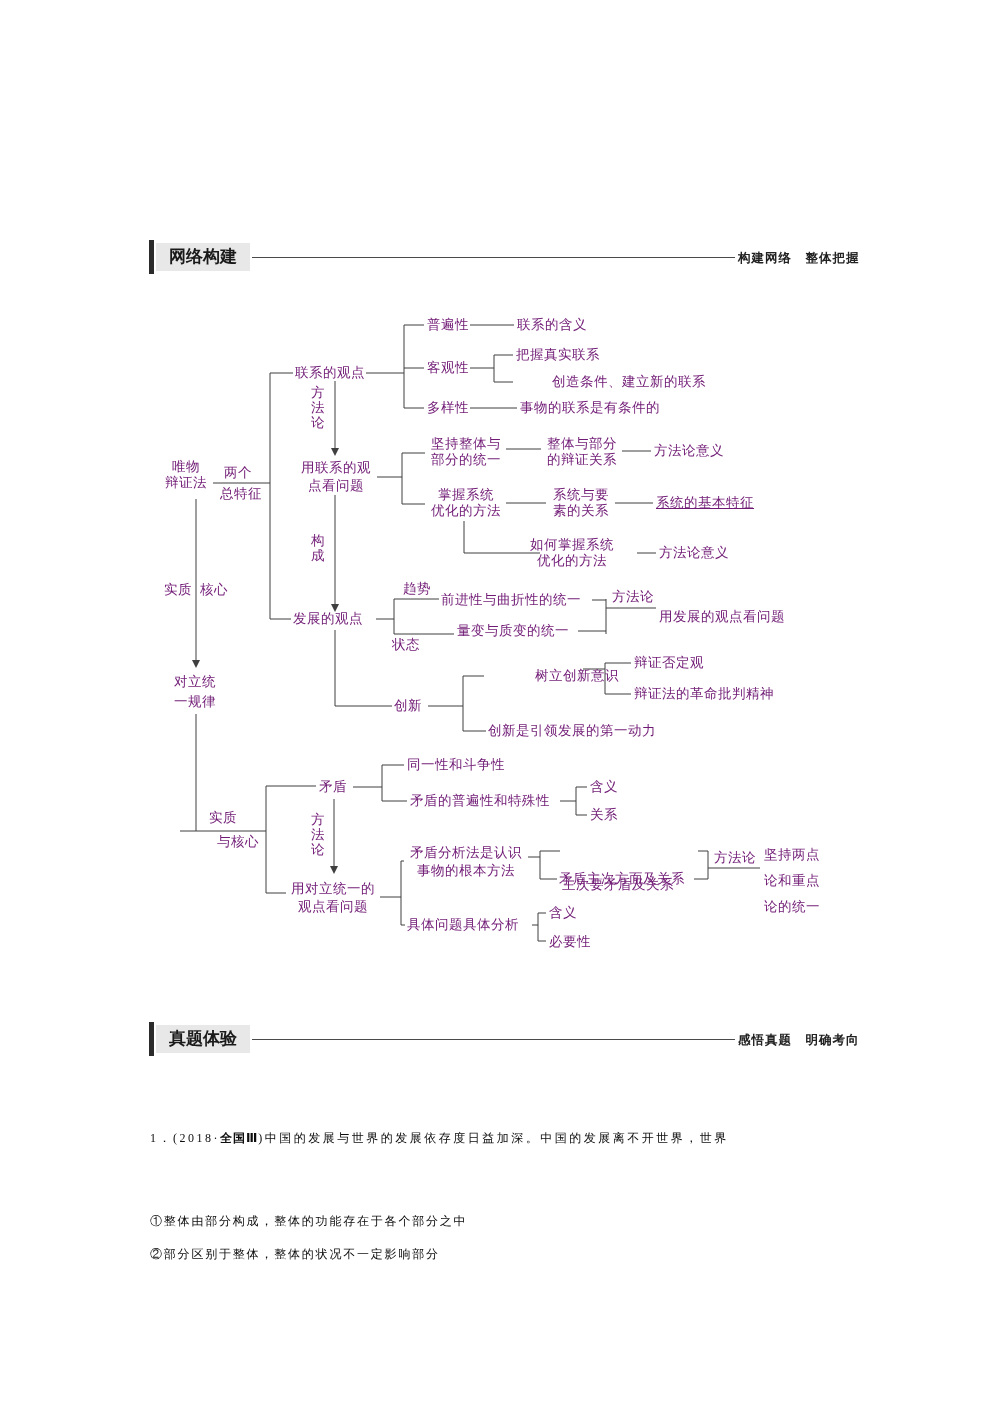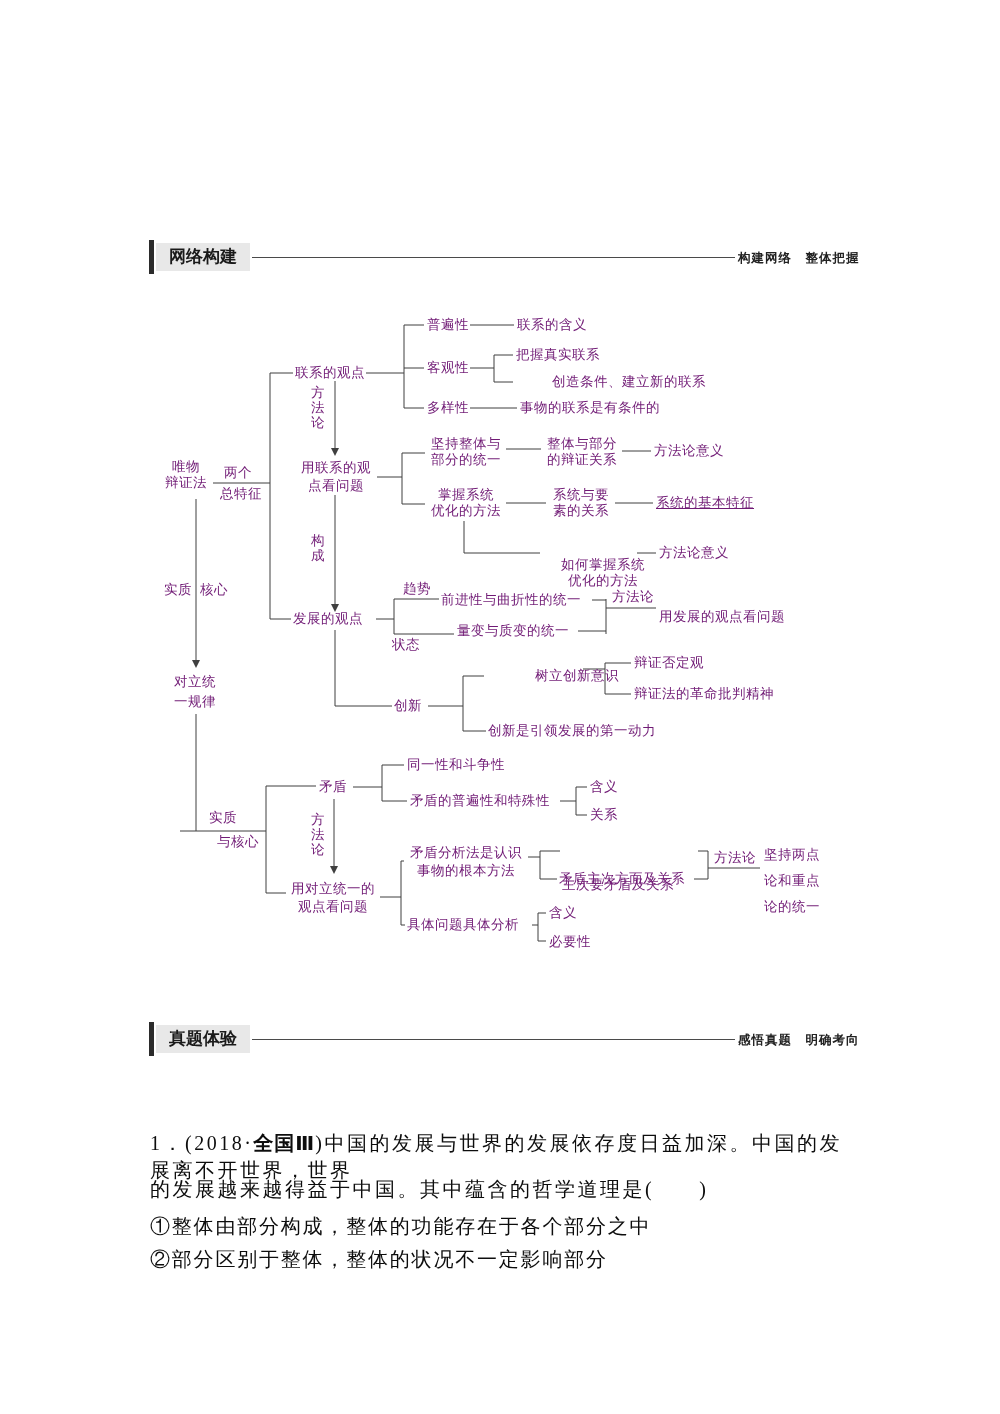--- a/index.html
+++ b/index.html
@@ -15,21 +15,21 @@
   .sec-rule{position:absolute;height:1px;background:#4a4a4a;}
   .sec-tag{position:absolute;font-family:"Liberation Sans","DejaVu Sans",sans-serif;
         font-weight:bold;font-size:12.5px;color:#222;letter-spacing:1px;}
   
   svg.connectors{position:absolute;left:0;top:0;pointer-events:none;}
   .dn{position:absolute;font-size:13.5px;line-height:16px;letter-spacing:0.5px;
       white-space:pre-line;color:#701a75;}
   .ctr{text-align:center;}
   .v{line-height:15px;}
   
-  .qline{position:absolute;left:150px;width:710px;font-size:20px;letter-spacing:2.5px;color:#0d0d0d;}
+  .qline{position:absolute;left:150px;width:710px;font-size:12px;letter-spacing:2.5px;color:#0d0d0d;}
   .qbold{font-family:"Liberation Sans","DejaVu Sans",sans-serif;font-weight:bold;letter-spacing:1px;}
   .opt{letter-spacing:1.8px;}
 </style>
 </head>
 <body>
 
 <div class="page">
 
 
   <div class="sec-bar" style="left:149px;top:240px;"></div>
@@ -74,21 +74,21 @@
   <div class="dn ctr" style="left:428px;top:436px;width:76px;">坚持整体与
 部分的统一</div>
   <div class="dn ctr" style="left:544px;top:436px;width:76px;">整体与部分
 的辩证关系</div>
   <div class="dn" style="left:654px;top:443px;">方法论意义</div>
   <div class="dn ctr" style="left:428px;top:487px;width:76px;">掌握系统
 优化的方法</div>
   <div class="dn ctr" style="left:549px;top:487px;width:64px;">系统与要
 素的关系</div>
   <div class="dn" style="left:656px;top:495px;text-decoration:underline;">系统的基本特征</div>
-  <div class="dn ctr" style="left:557px;top:537px;width:92px;margin-top:20px;">如何掌握系统
+  <div class="dn ctr" style="left:526px;top:537px;width:92px;">如何掌握系统
 优化的方法</div>
   <div class="dn" style="left:659px;top:545px;">方法论意义</div>
   <div class="dn v" style="left:311px;top:533px;">构
 成</div>
   <div class="dn" style="left:164px;top:582px;">实质</div>
   <div class="dn" style="left:200px;top:582px;">核心</div>
   <div class="dn" style="left:293px;top:611px;">发展的观点</div>
   <div class="dn" style="left:403px;top:581px;">趋势</div>
   <div class="dn" style="left:441px;top:592px;">前进性与曲折性的统一</div>
   <div class="dn" style="left:392px;top:637px;">状态</div>
@@ -125,17 +125,16 @@
   <div class="dn" style="left:407px;top:917px;">具体问题具体分析</div>
   <div class="dn" style="left:549px;top:905px;">含义</div>
   <div class="dn" style="left:549px;top:934px;">必要性</div>
 
   <div class="sec-bar" style="left:149px;top:1022px;"></div>
   <div class="sec-box" style="left:156px;top:1025px;">真题体验</div>
   <div class="sec-rule" style="left:252px;top:1039px;width:483px;"></div>
   <div class="sec-tag" style="left:738px;top:1032px;">感悟真题　明确考向</div>
 
   <div class="qline" style="top:1130px;"><span>1．(2018·</span><span class="qbold">全国Ⅲ</span><span>)中国的发展与世界的发展依存度日益加深。中国的发展离不开世界，世界</span></div>
-  <div class="qline" style="top:1176px;">的发展越来越得益于中国。其中蕴含的哲学道理是(　　)</div>
   <div class="qline opt" style="top:1213px;">①整体由部分构成，整体的功能存在于各个部分之中</div>
   <div class="qline opt" style="top:1246px;">②部分区别于整体，整体的状况不一定影响部分</div>
 
 </div>
 
 </body></html>

